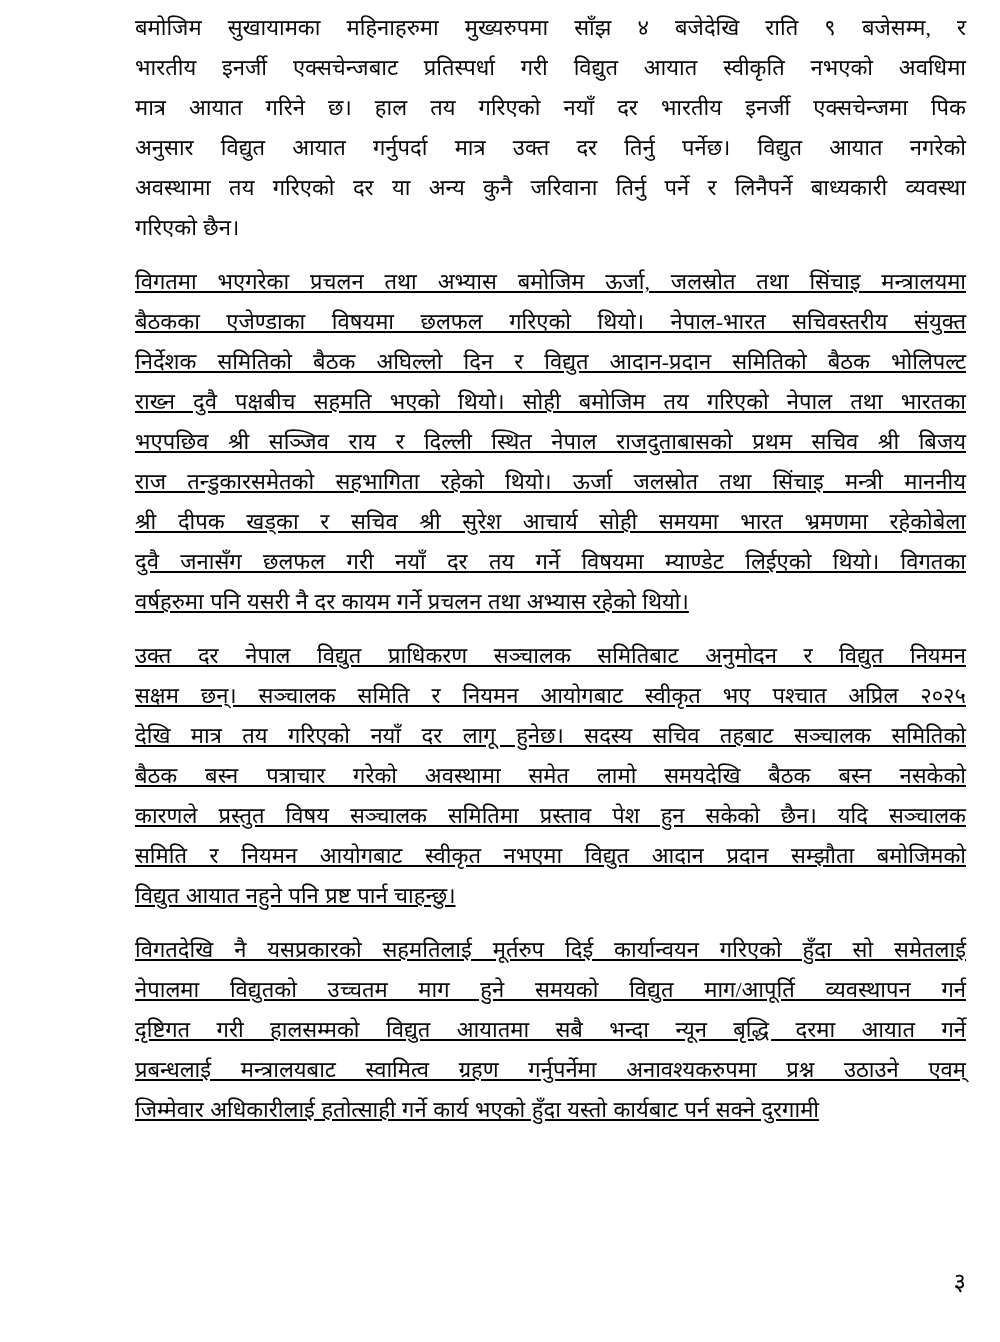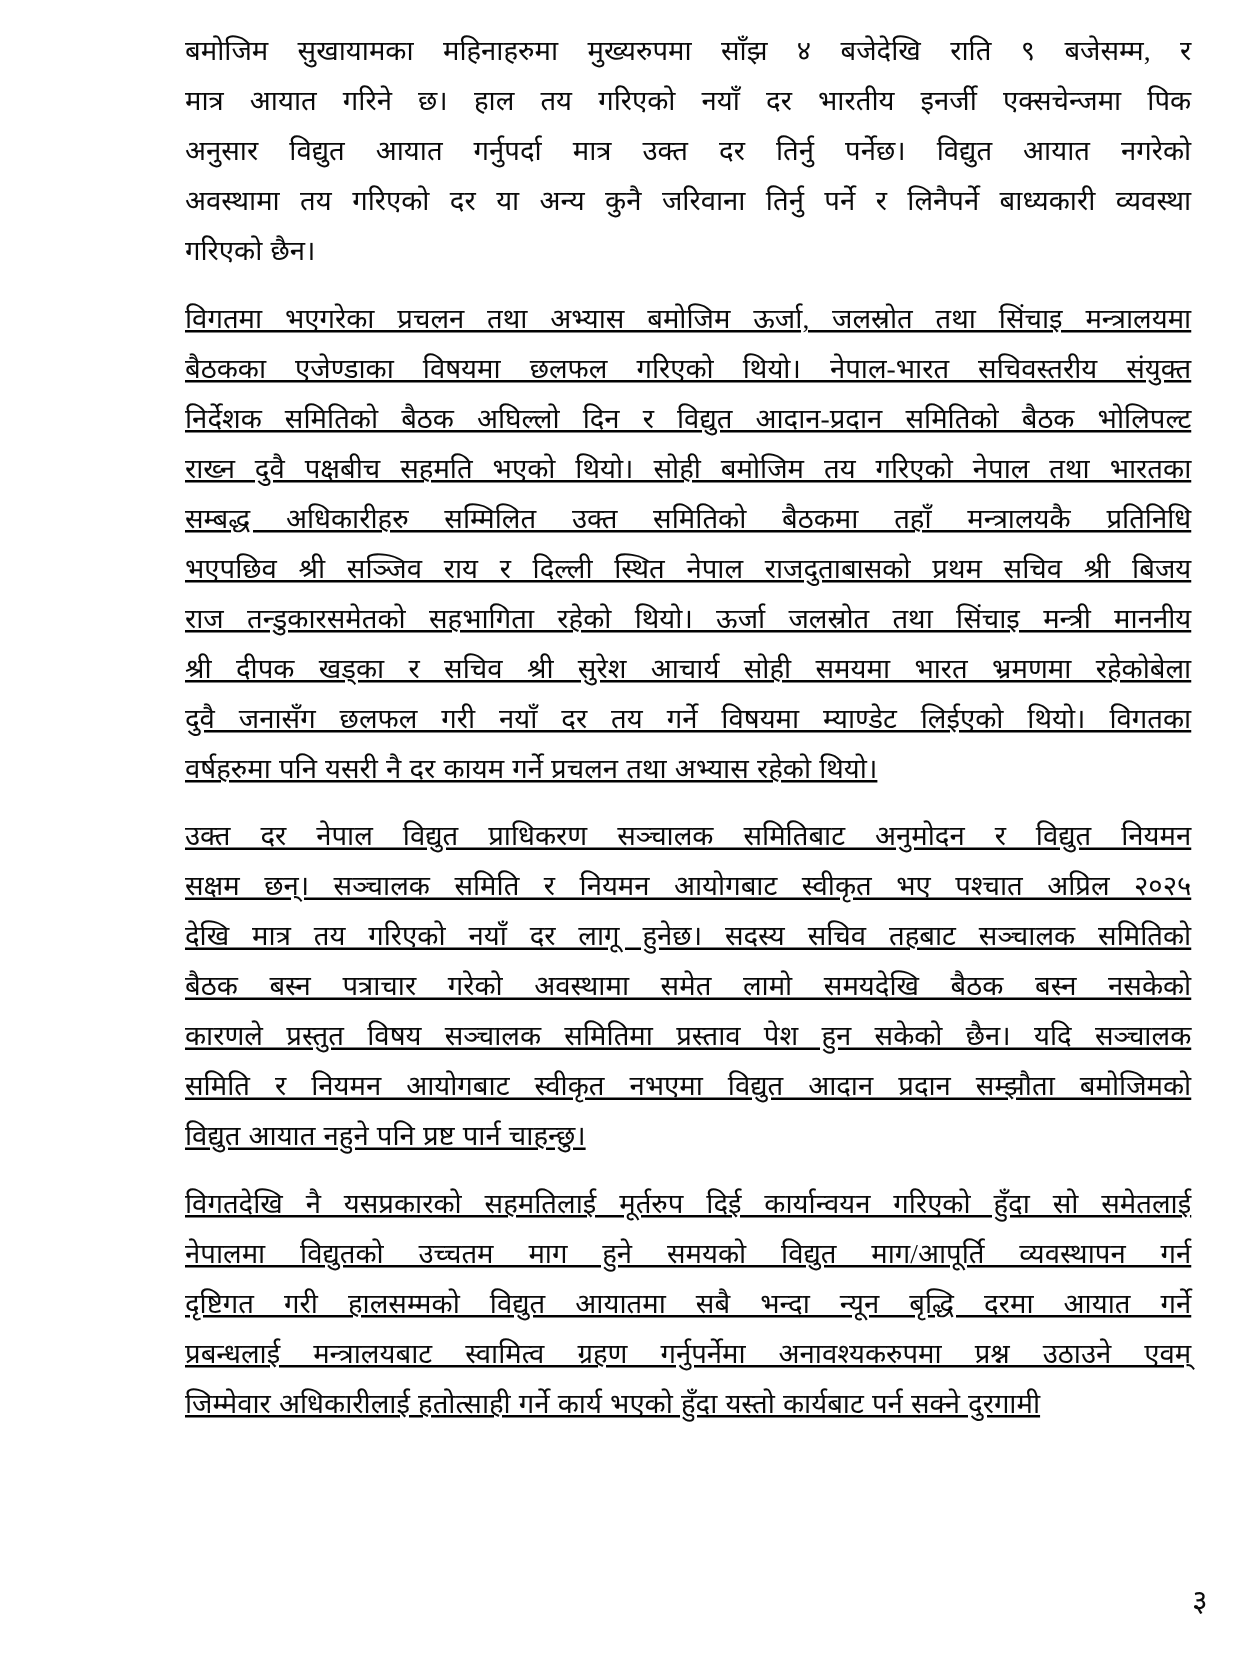--- a/index.html
+++ b/index.html
@@ -23,21 +23,21 @@
     height: 1342px;
     background: #ffffff;
   }
   .content {
     position: absolute;
     left: 135px;
     top: 8px;
     width: 831px;
   }
   .para {
-    margin: 13px;
+    margin: 0;
     padding: 0;
   }
   .para + .para {
     margin-top: 14px;
     text-decoration: underline;
   }
   .line {
     font-size: 22px;
     line-height: 40px;
     text-align: justify;
@@ -61,32 +61,32 @@
   }
 </style>
 </head>
 <body>
 
 <div class="page">
   <div class="content">
 
     <div class="para">
       <div class="line">बमोजिम सुखायामका महिनाहरुमा मुख्यरुपमा साँझ ४ बजेदेखि राति ९ बजेसम्म, र</div>
+      <div class="line">भारतीय इनर्जी एक्सचेन्जबाट प्रतिस्पर्धा गरी विद्युत आयात स्वीकृति नभएको अवधिमा</div>
       <div class="line">मात्र आयात गरिने छ। हाल तय गरिएको नयाँ दर भारतीय इनर्जी एक्सचेन्जमा पिक</div>
       <div class="line">अनुसार विद्युत आयात गर्नुपर्दा मात्र उक्त दर तिर्नु पर्नेछ। विद्युत आयात नगरेको</div>
       <div class="line">अवस्थामा तय गरिएको दर या अन्य कुनै जरिवाना तिर्नु पर्ने र लिनैपर्ने बाध्यकारी व्यवस्था</div>
       <div class="line last">गरिएको छैन।</div>
     </div>
 
     <div class="para">
       <div class="line">विगतमा भएगरेका प्रचलन तथा अभ्यास बमोजिम ऊर्जा, जलस्रोत तथा सिंचाइ मन्त्रालयमा</div>
       <div class="line">बैठकका एजेण्डाका विषयमा छलफल गरिएको थियो। नेपाल-भारत सचिवस्तरीय संयुक्त</div>
       <div class="line">निर्देशक समितिको बैठक अघिल्लो दिन र विद्युत आदान-प्रदान समितिको बैठक भोलिपल्ट</div>
       <div class="line">राख्न दुवै पक्षबीच सहमति भएको थियो। सोही बमोजिम तय गरिएको नेपाल तथा भारतका</div>
-      <div class="line">सम्बद्ध अधिकारीहरु सम्मिलित उक्त समितिको बैठकमा तहाँ मन्त्रालयकै प्रतिनिधि</div>
       <div class="line">भएपछिव श्री सञ्जिव राय र दिल्ली स्थित नेपाल राजदुताबासको प्रथम सचिव श्री बिजय</div>
       <div class="line">राज तन्डुकारसमेतको सहभागिता रहेको थियो। ऊर्जा जलस्रोत तथा सिंचाइ मन्त्री माननीय</div>
       <div class="line">श्री दीपक खड्का र सचिव श्री सुरेश आचार्य सोही समयमा भारत भ्रमणमा रहेकोबेला</div>
       <div class="line">दुवै जनासँग छलफल गरी नयाँ दर तय गर्ने विषयमा म्याण्डेट लिईएको थियो। विगतका</div>
       <div class="line last">वर्षहरुमा पनि यसरी नै दर कायम गर्ने प्रचलन तथा अभ्यास रहेको थियो।</div>
     </div>
 
     <div class="para">
       <div class="line">उक्त दर नेपाल विद्युत प्राधिकरण सञ्चालक समितिबाट अनुमोदन र विद्युत नियमन</div>
       <div class="line">सक्षम छन्। सञ्चालक समिति र नियमन आयोगबाट स्वीकृत भए पश्चात अप्रिल २०२५</div>

